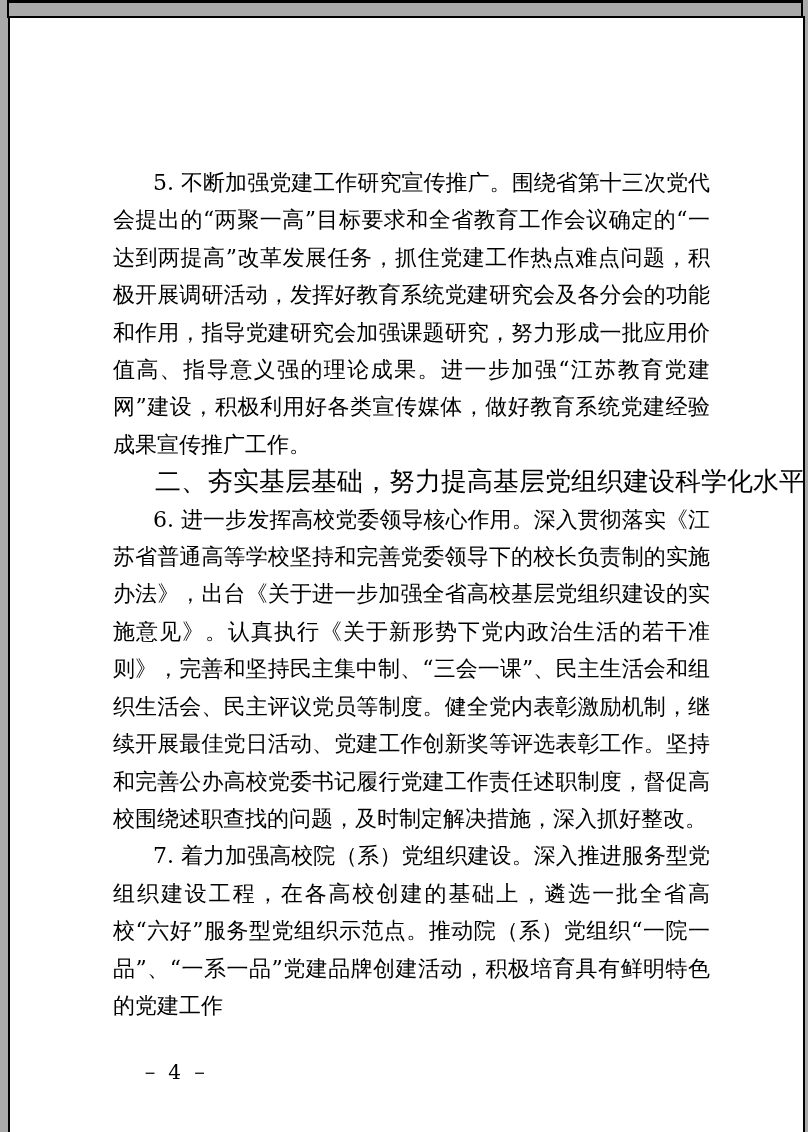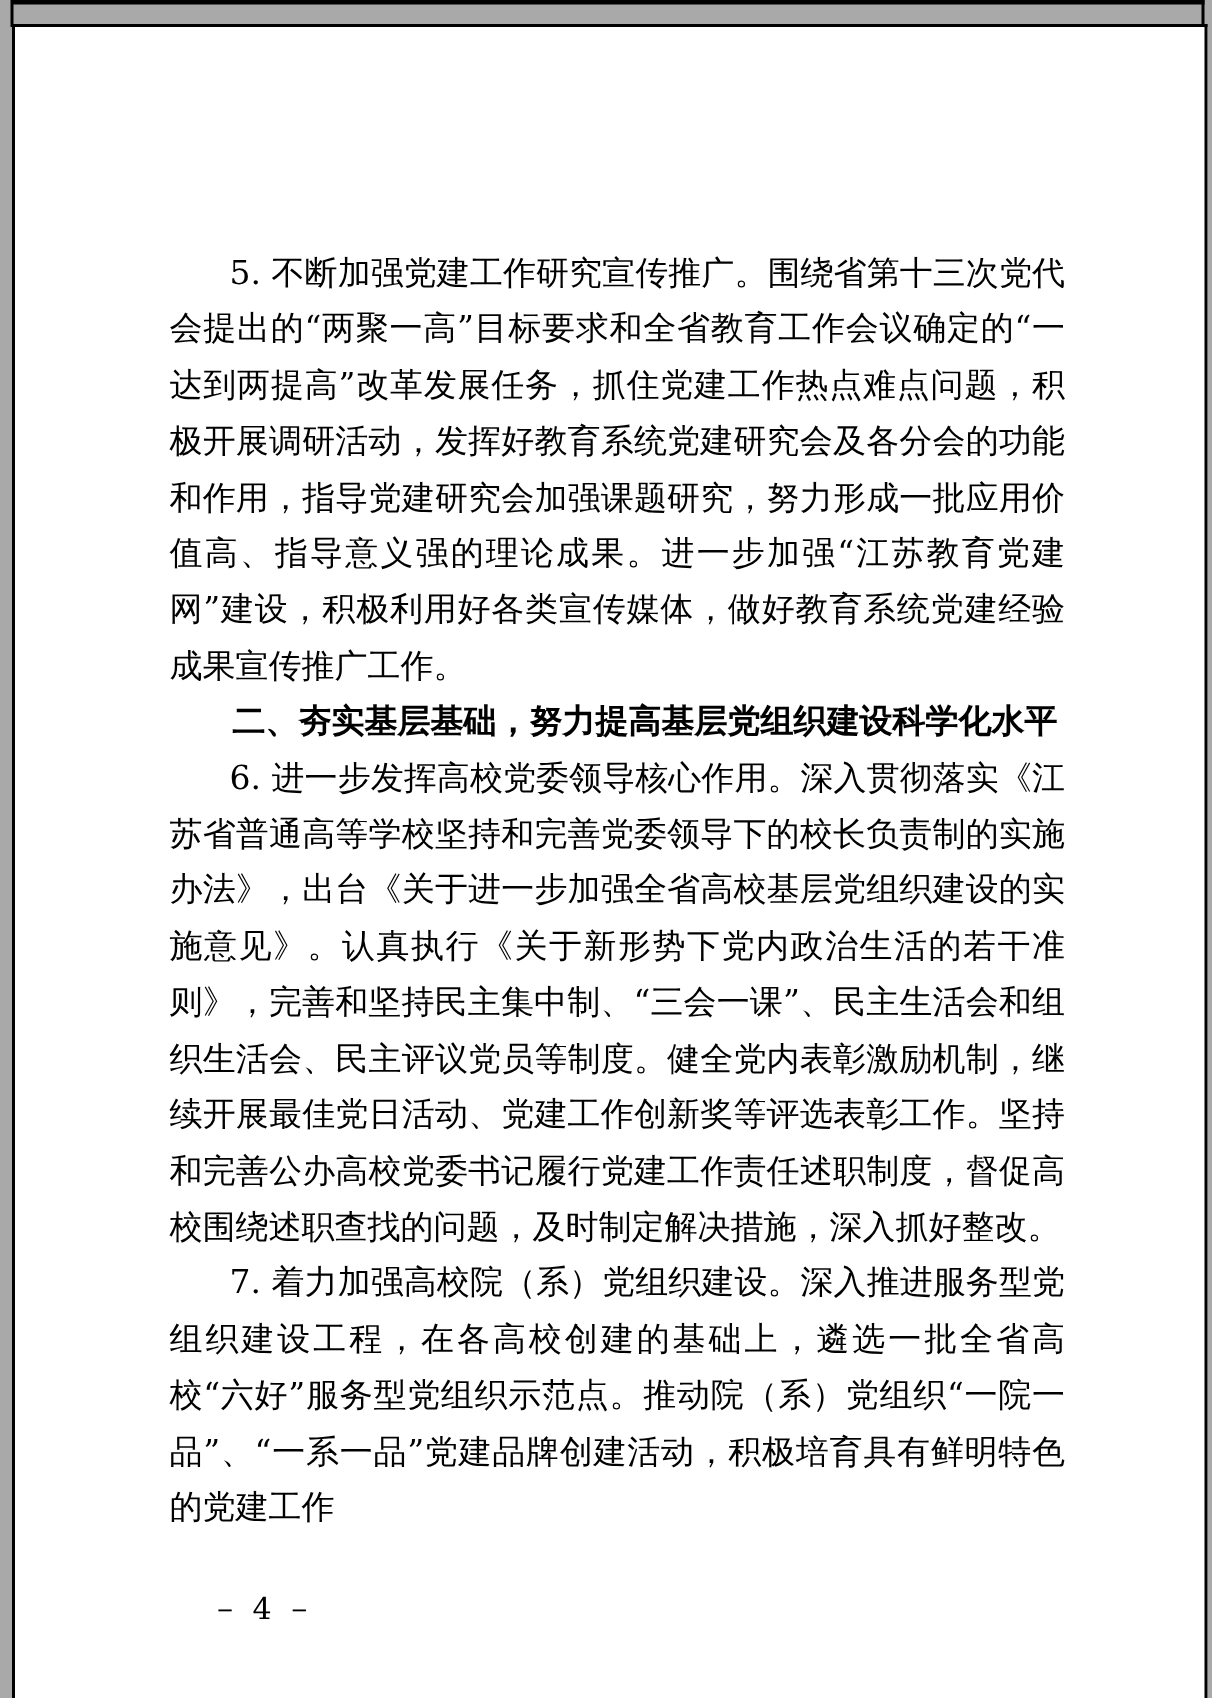--- a/index.html
+++ b/index.html
@@ -66,22 +66,22 @@
     font-size: 22px;
     line-height: 37.4px;
     text-align: justify;
     text-indent: 40px;
     letter-spacing: 0;
   }
 
   .heading {
     margin: 0;
     font-family: "DejaVu Sans", sans-serif;
-    font-weight: bold;
-    font-size: 22px;
+    font-weight: normal;
+    font-size: 26px;
     line-height: 37.4px;
     text-indent: 42px;
     white-space: nowrap;
   }
 
   .page-number {
     position: absolute;
     left: 130px;
     top: 1042px;
     font-family: "DejaVu Serif", serif;

